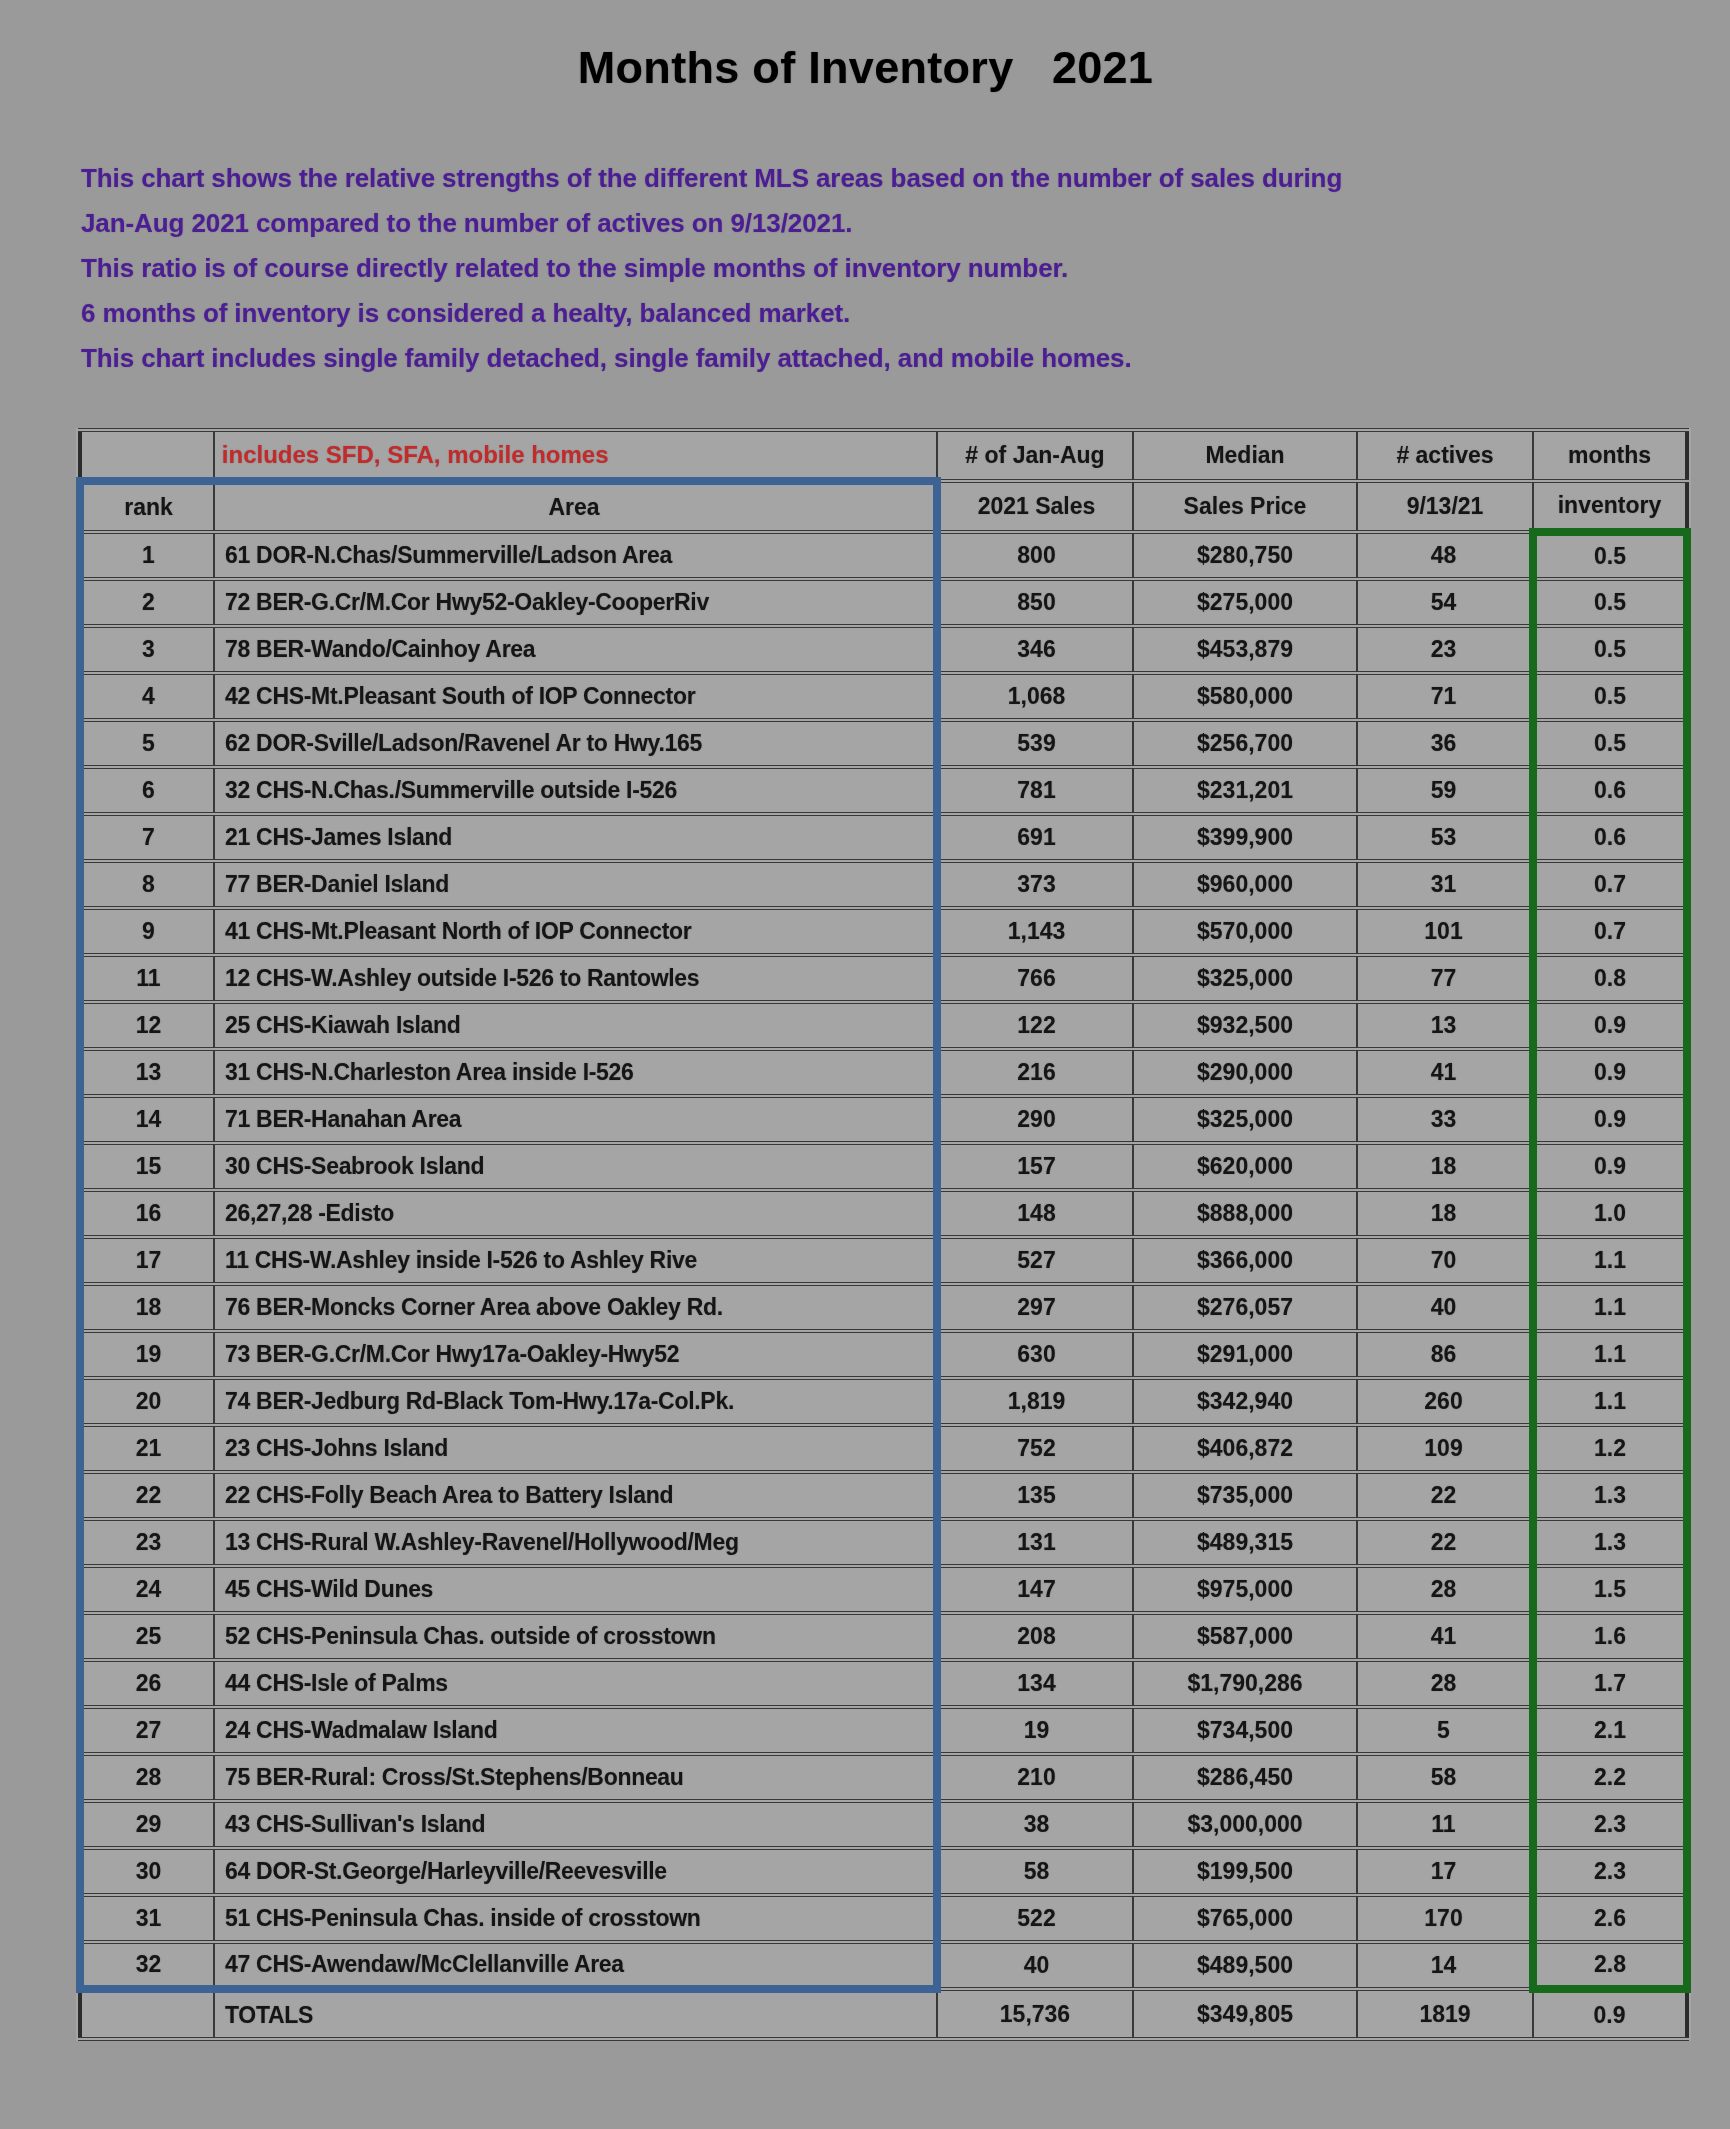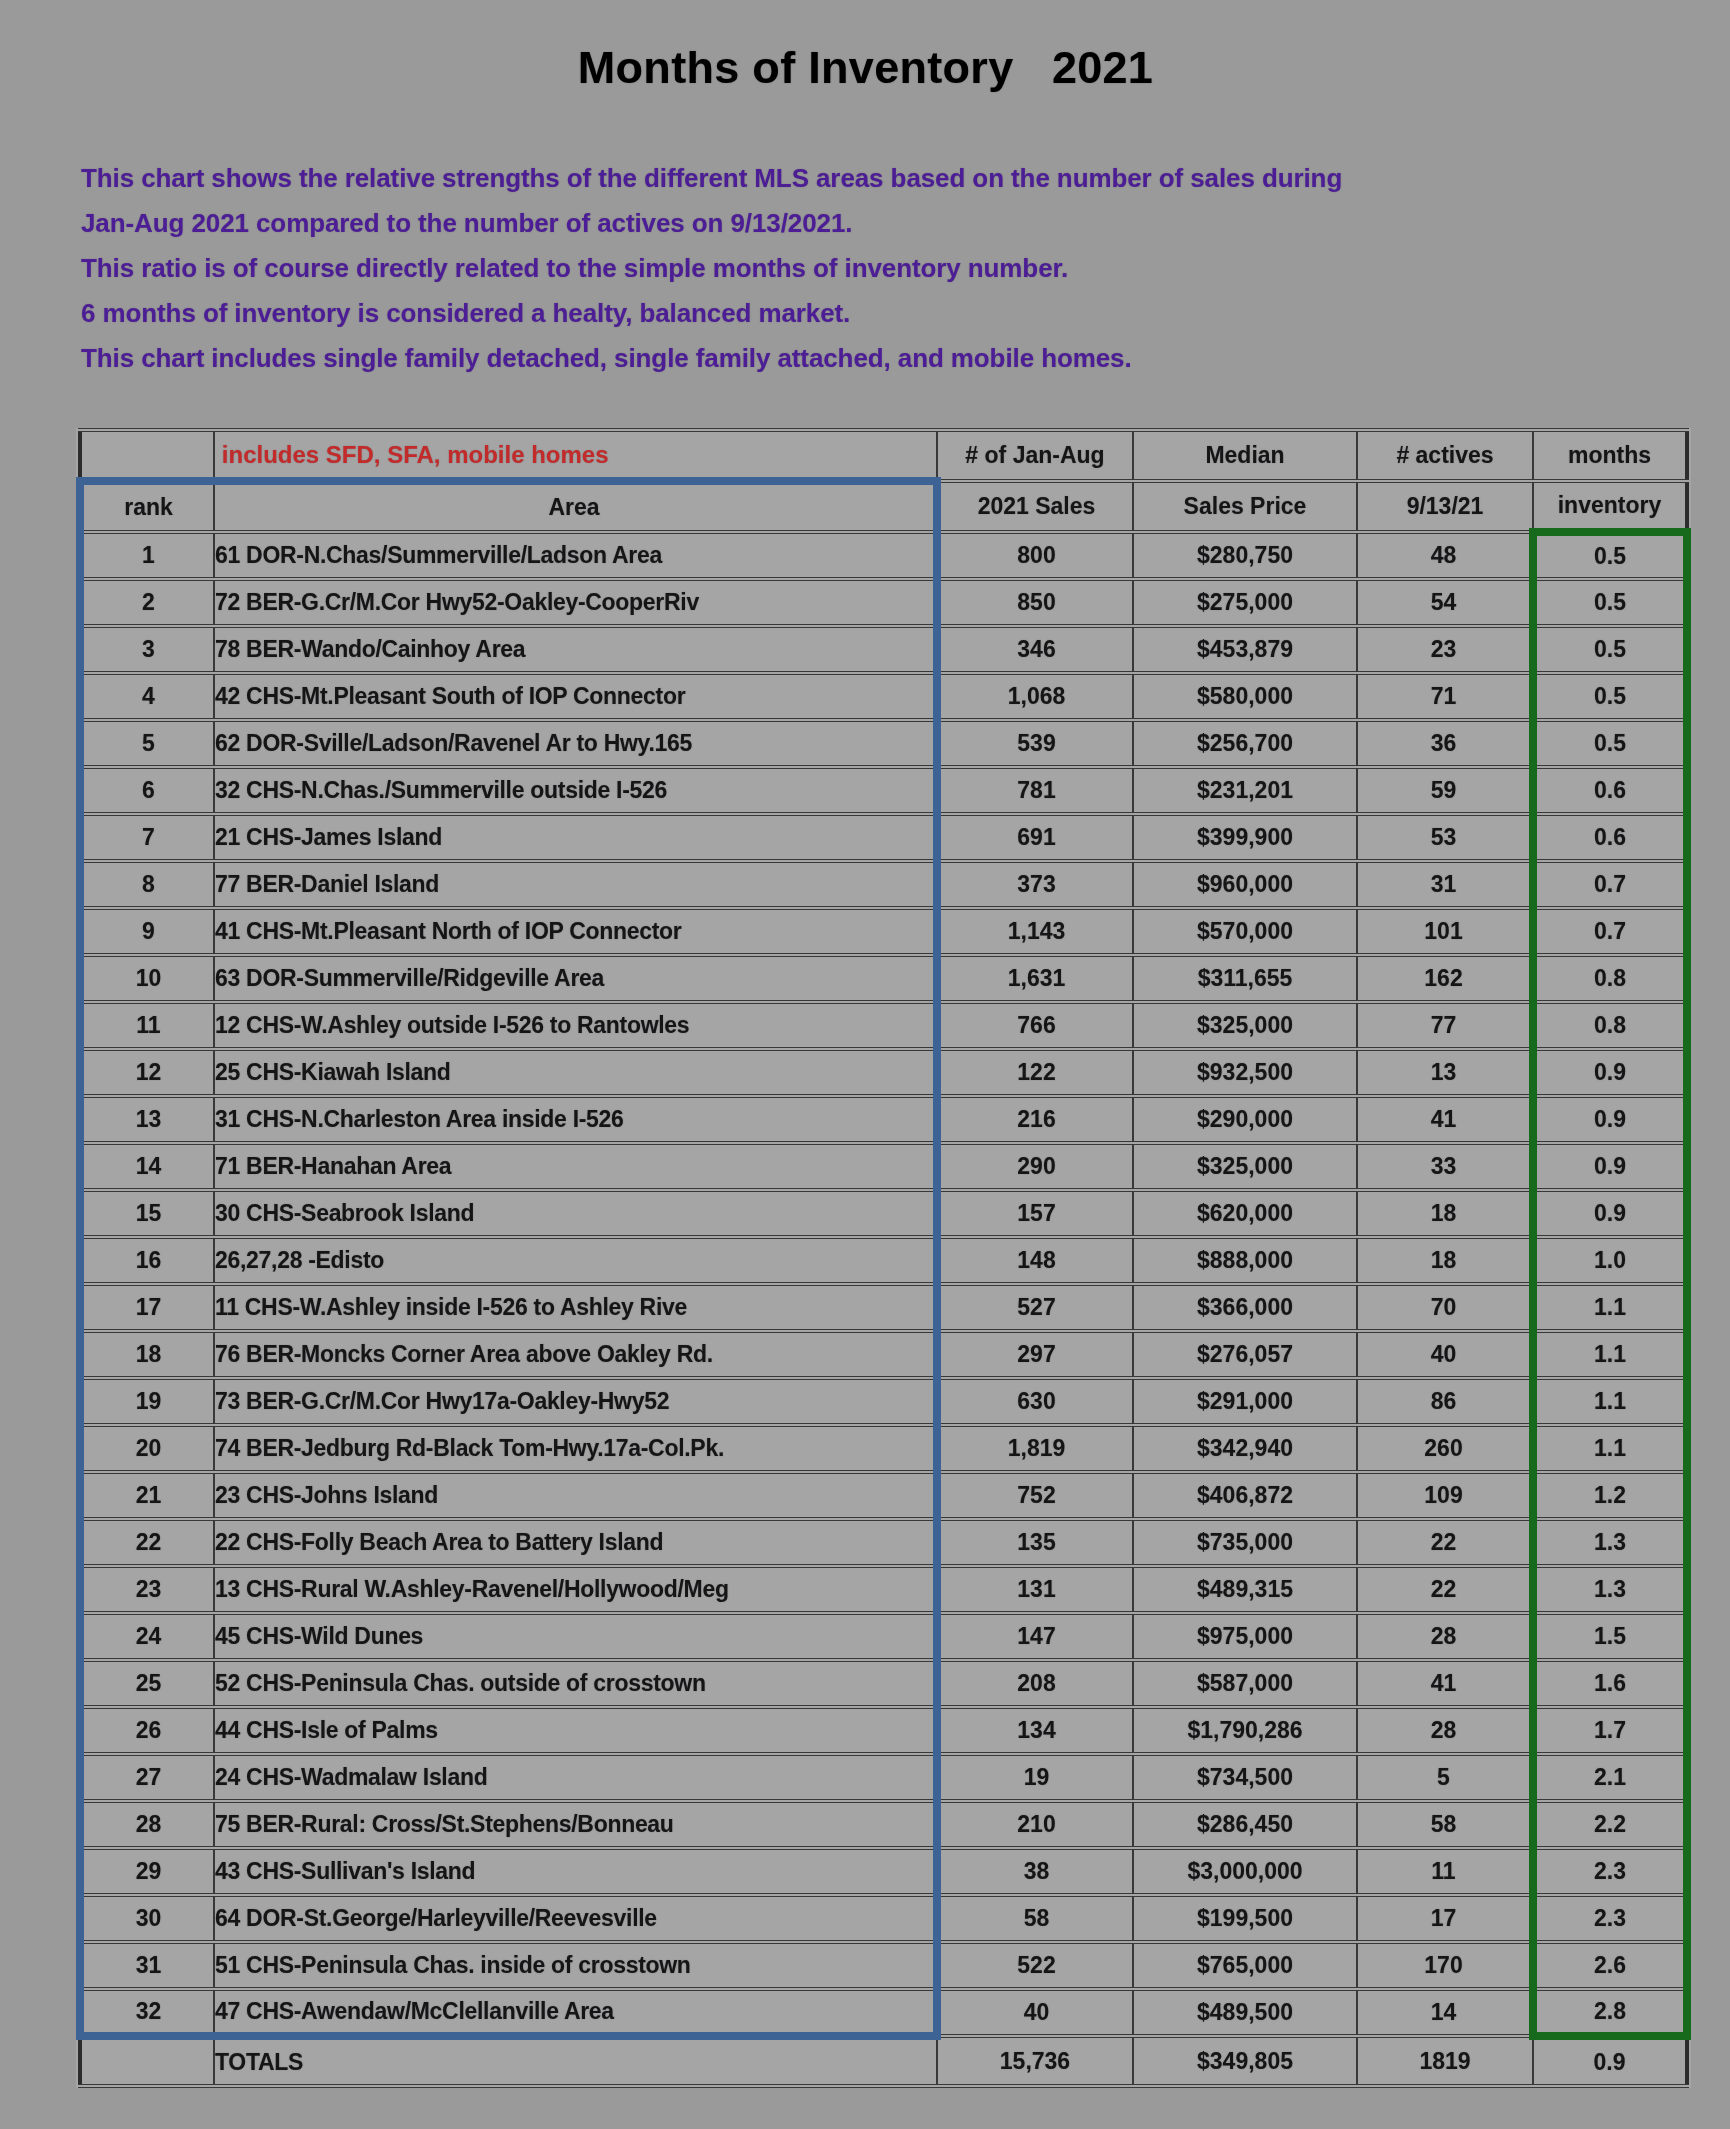--- a/index.html
+++ b/index.html
@@ -63,21 +63,21 @@
     font-size: 23px;
     font-weight: bold;
     color: var(--ink);
     padding: 0 6.8px;
     overflow: hidden;
     white-space: nowrap;
     text-align: center;
     height: 47px;
   }
   .moi thead th { height: 51px; }
-  .moi .c-area { text-align: left; padding-left: 0; letter-spacing: -0.3px; }
+  .moi .c-area { text-align: left; padding-left: 10px; letter-spacing: -0.3px; }
   .moi .note-cell { color: var(--accent-red); text-align: left; font-size: 24px; }
 
   
   .moi thead tr.h1 th:nth-child(1),
   .moi thead tr.h1 th:nth-child(2) { border-bottom: 8px solid var(--accent-blue); }
   .moi thead tr.h2 th:nth-child(1) { border-left: 8px solid var(--accent-blue); }
   .moi thead tr.h2 th:nth-child(2) { border-right: 8px solid var(--accent-blue); }
   .moi tbody td:nth-child(1) { border-left: 8px solid var(--accent-blue); }
   .moi tbody td:nth-child(2) { border-right: 8px solid var(--accent-blue); }
   .moi tbody tr:last-child td:nth-child(1),
@@ -211,28 +211,20 @@
 
   <tr>
     <td class="c-rank">9</td>
     <td class="c-area">41 CHS-Mt.Pleasant North of IOP Connector</td>
     <td class="c-num">1,143</td>
     <td class="c-num">$570,000</td>
     <td class="c-num">101</td>
     <td class="c-num c-moi">0.7</td>
   </tr>
 
-  <tr>
-    <td class="c-rank">10</td>
-    <td class="c-area">63 DOR-Summerville/Ridgeville Area</td>
-    <td class="c-num">1,631</td>
-    <td class="c-num">$311,655</td>
-    <td class="c-num">162</td>
-    <td class="c-num c-moi">0.8</td>
-  </tr>
 
   <tr>
     <td class="c-rank">11</td>
     <td class="c-area">12 CHS-W.Ashley outside I-526 to Rantowles</td>
     <td class="c-num">766</td>
     <td class="c-num">$325,000</td>
     <td class="c-num">77</td>
     <td class="c-num c-moi">0.8</td>
   </tr>
 

